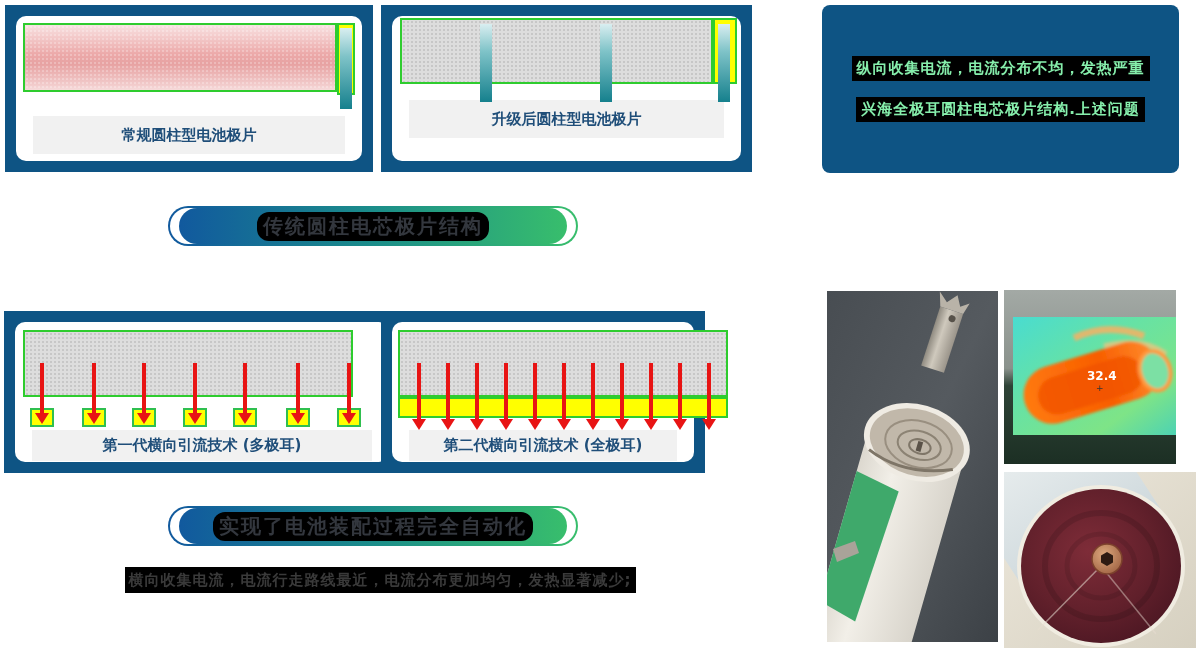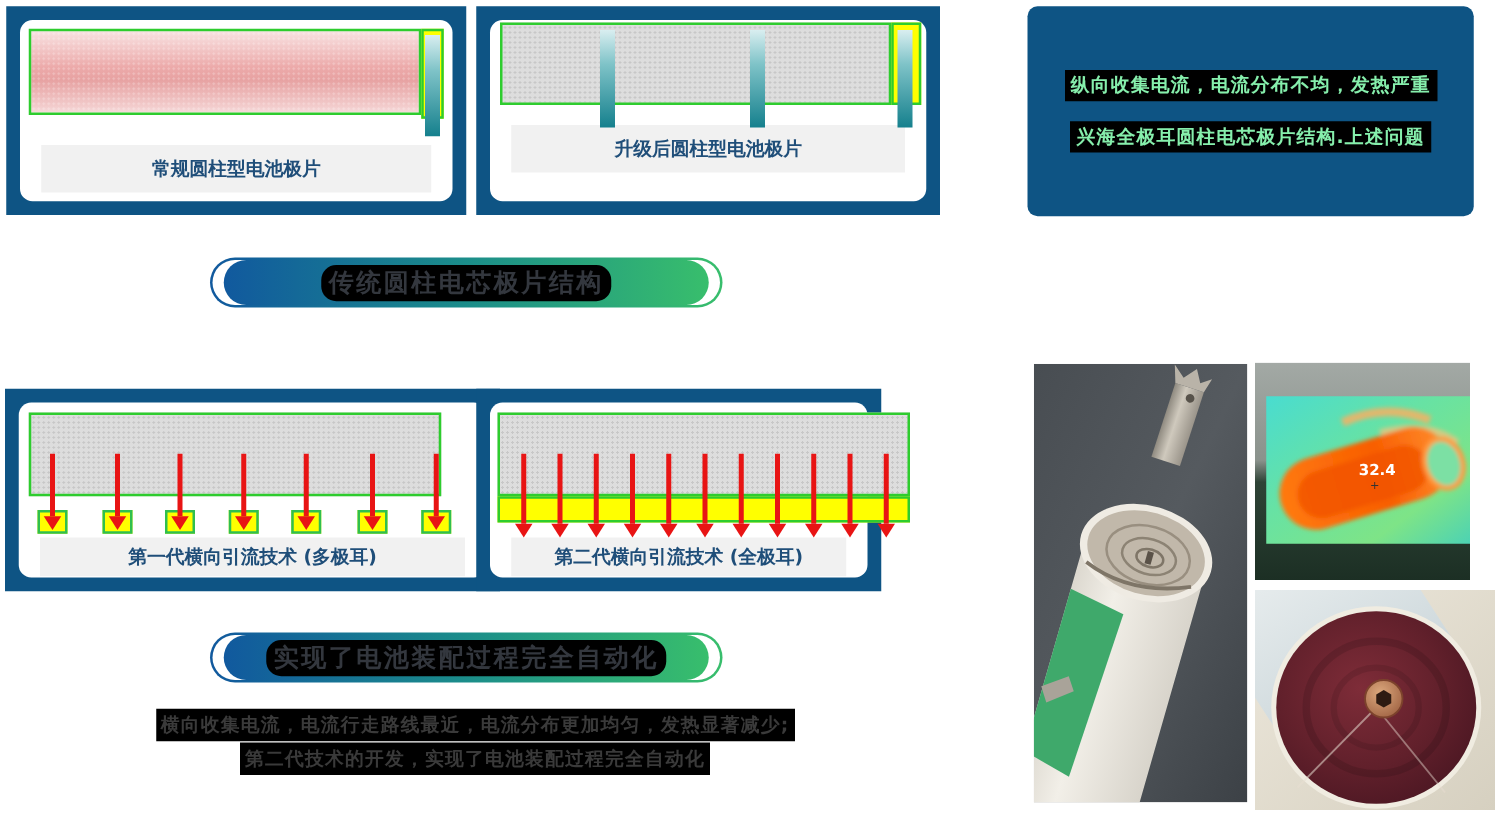--- a/index.html
+++ b/index.html
@@ -243,23 +243,20 @@
   <div class="outline"></div>
   <div class="outline-inner"></div>
   <div class="fill">
     <span class="hl">实现了电池装配过程完全自动化</span>
   </div>
 </div>
 
 <div class="footnote">
   <div class="line">
     <span class="hl">横向收集电流，电流行走路线最近，电流分布更加均匀，发热显著减少;</span>
-  </div>
-  <div class="line">
-    <span class="hl">第二代技术的开发，实现了电池装配过程完全自动化</span>
   </div>
 </div>
 
 <div class="photo" style="left:827px; top:291px; width:171px; height:351px;">
   <svg width="171" height="351" viewBox="0 0 171 351">
     <defs>
       <linearGradient id="bgA" x1="0" y1="0" x2="1" y2="1">
         <stop offset="0" stop-color="#484D52"></stop>
         <stop offset=".5" stop-color="#555A5F"></stop>
         <stop offset="1" stop-color="#3C4146"></stop>

